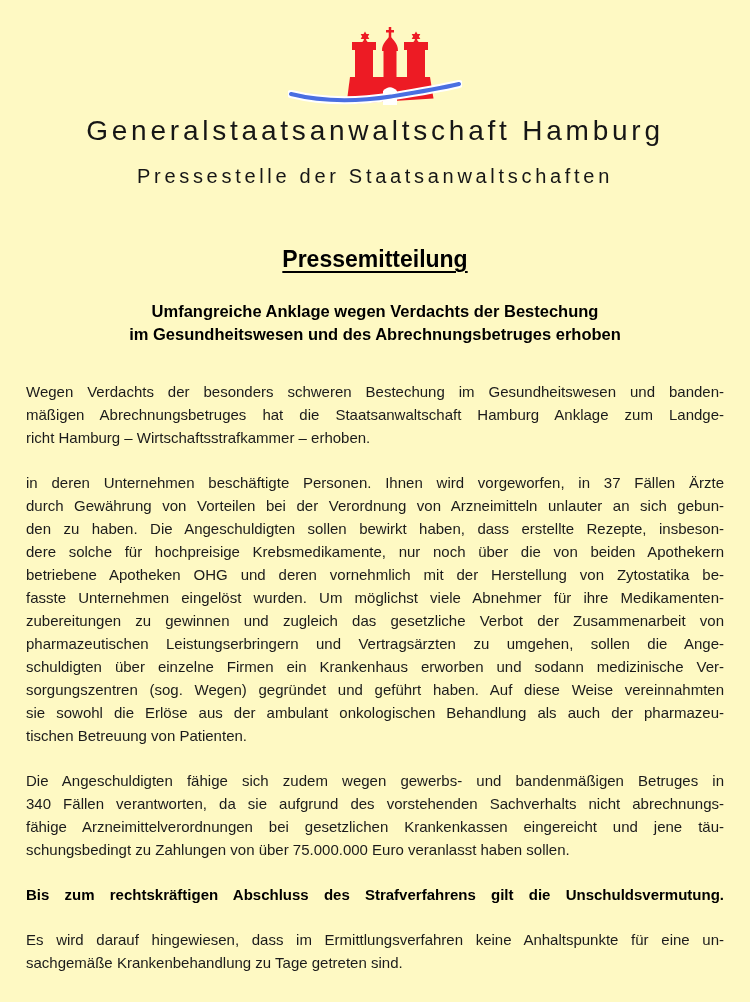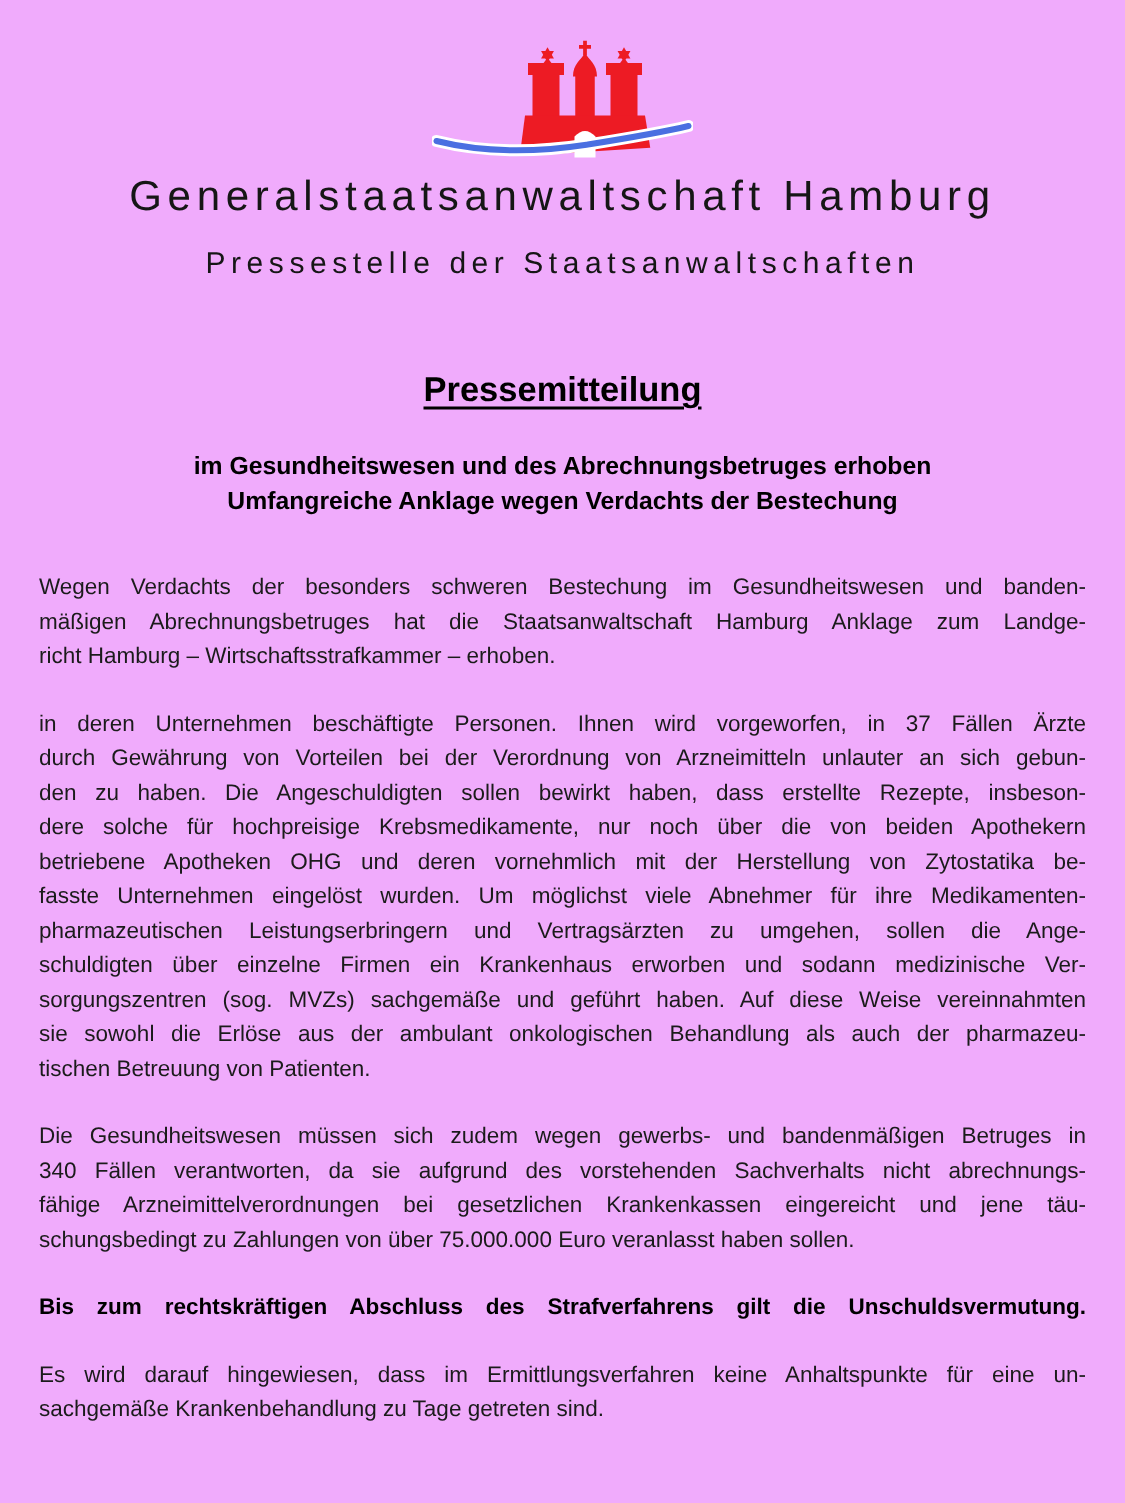--- a/index.html
+++ b/index.html
@@ -2,21 +2,21 @@
 <html><head>
 <meta charset="utf-8">
 <style>
   * { margin: 0; padding: 0; box-sizing: border-box; }
   html, body { background: #ffffff; }
   .page {
     position: relative;
     width: 750px;
     height: 1002px;
     margin: 0 auto;
-    background: #f0abfc;
+    background: #fef9c3;
     font-family: "Liberation Sans", sans-serif;
     color: #1a1a1a;
     overflow: hidden;
   }
   .logo-wrap {
     padding-top: 27px;
     text-align: center;
     line-height: 0;
   }
   .org-name {
@@ -113,48 +113,49 @@
     <div class="org-name">Generalstaatsanwaltschaft Hamburg</div>
     <div class="org-dept">Pressestelle der Staatsanwaltschaften</div>
   </header>
 
   <main>
     <div class="doc-title">
       <span class="underlined">Pressemitteilung</span>
     </div>
 
     <div class="headline">
+      <div>Umfangreiche Anklage wegen Verdachts der Bestechung</div>
       <div>im Gesundheitswesen und des Abrechnungsbetruges erhoben</div>
-      <div>Umfangreiche Anklage wegen Verdachts der Bestechung</div>
     </div>
 
     <div class="body-text">
 
       <div class="para">
         <div class="jl">Wegen Verdachts der besonders schweren Bestechung im Gesundheitswesen und banden-</div>
         <div class="jl">mäßigen Abrechnungsbetruges hat die Staatsanwaltschaft Hamburg Anklage zum Landge-</div>
         <div class="ll">richt Hamburg – Wirtschaftsstrafkammer – erhoben.</div>
       </div>
 
       <div class="para">
         <div class="jl">in deren Unternehmen beschäftigte Personen. Ihnen wird vorgeworfen, in 37 Fällen Ärzte</div>
         <div class="jl">durch Gewährung von Vorteilen bei der Verordnung von Arzneimitteln unlauter an sich gebun-</div>
         <div class="jl">den zu haben. Die Angeschuldigten sollen bewirkt haben, dass erstellte Rezepte, insbeson-</div>
         <div class="jl">dere solche für hochpreisige Krebsmedikamente, nur noch über die von beiden Apothekern</div>
         <div class="jl">betriebene Apotheken OHG und deren vornehmlich mit der Herstellung von Zytostatika be-</div>
         <div class="jl">fasste Unternehmen eingelöst wurden. Um möglichst viele Abnehmer für ihre Medikamenten-</div>
+        <div class="jl">zubereitungen zu gewinnen und zugleich das gesetzliche Verbot der Zusammenarbeit von</div>
         <div class="jl">pharmazeutischen Leistungserbringern und Vertragsärzten zu umgehen, sollen die Ange-</div>
         <div class="jl">schuldigten über einzelne Firmen ein Krankenhaus erworben und sodann medizinische Ver-</div>
-        <div class="jl">sorgungszentren (sog. MVZs) sachgemäße und geführt haben. Auf diese Weise vereinnahmten</div>
+        <div class="jl">sorgungszentren (sog. Wegen) gegründet und geführt haben. Auf diese Weise vereinnahmten</div>
         <div class="jl">sie sowohl die Erlöse aus der ambulant onkologischen Behandlung als auch der pharmazeu-</div>
         <div class="ll">tischen Betreuung von Patienten.</div>
       </div>
 
       <div class="para">
-        <div class="jl">Die Gesundheitswesen müssen sich zudem wegen gewerbs- und bandenmäßigen Betruges in</div>
+        <div class="jl">Die Angeschuldigten fähige sich zudem wegen gewerbs- und bandenmäßigen Betruges in</div>
         <div class="jl">340 Fällen verantworten, da sie aufgrund des vorstehenden Sachverhalts nicht abrechnungs-</div>
         <div class="jl">fähige Arzneimittelverordnungen bei gesetzlichen Krankenkassen eingereicht und jene täu-</div>
         <div class="ll">schungsbedingt zu Zahlungen von über 75.000.000 Euro veranlasst haben sollen.</div>
       </div>
 
       <div class="para bold">
         <div class="jl">Bis zum rechtskräftigen Abschluss des Strafverfahrens gilt die Unschuldsvermutung.</div>
       </div>
 
       <div class="para">

